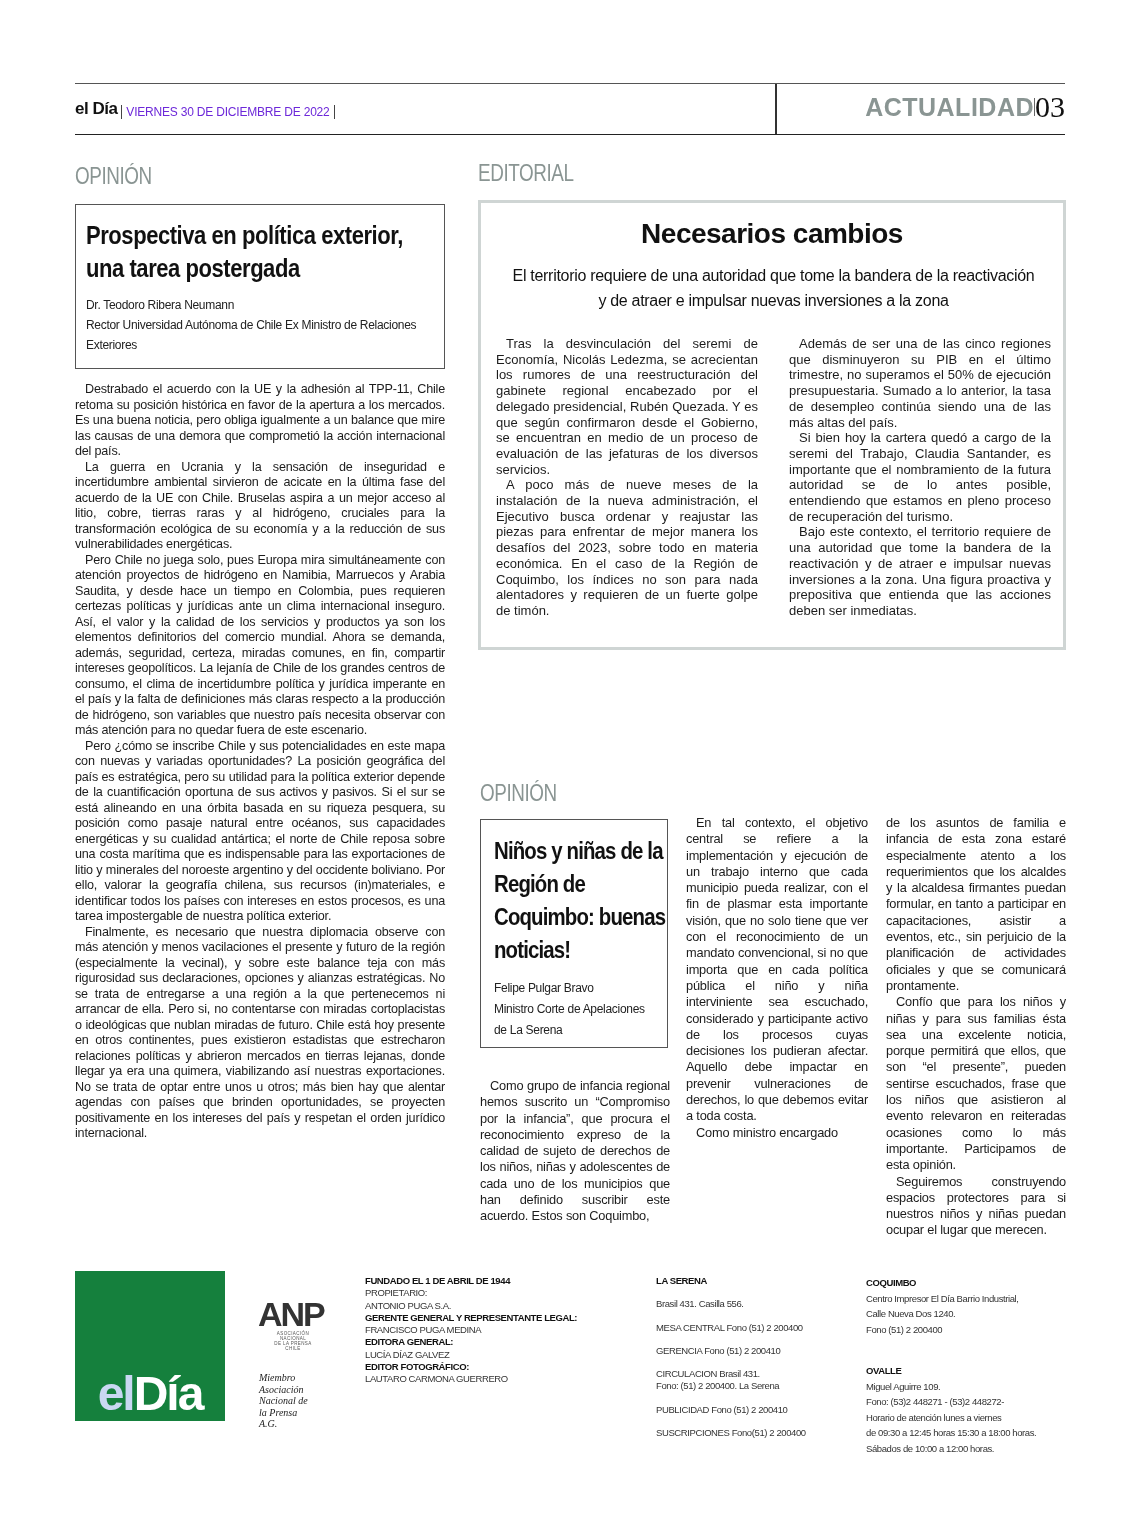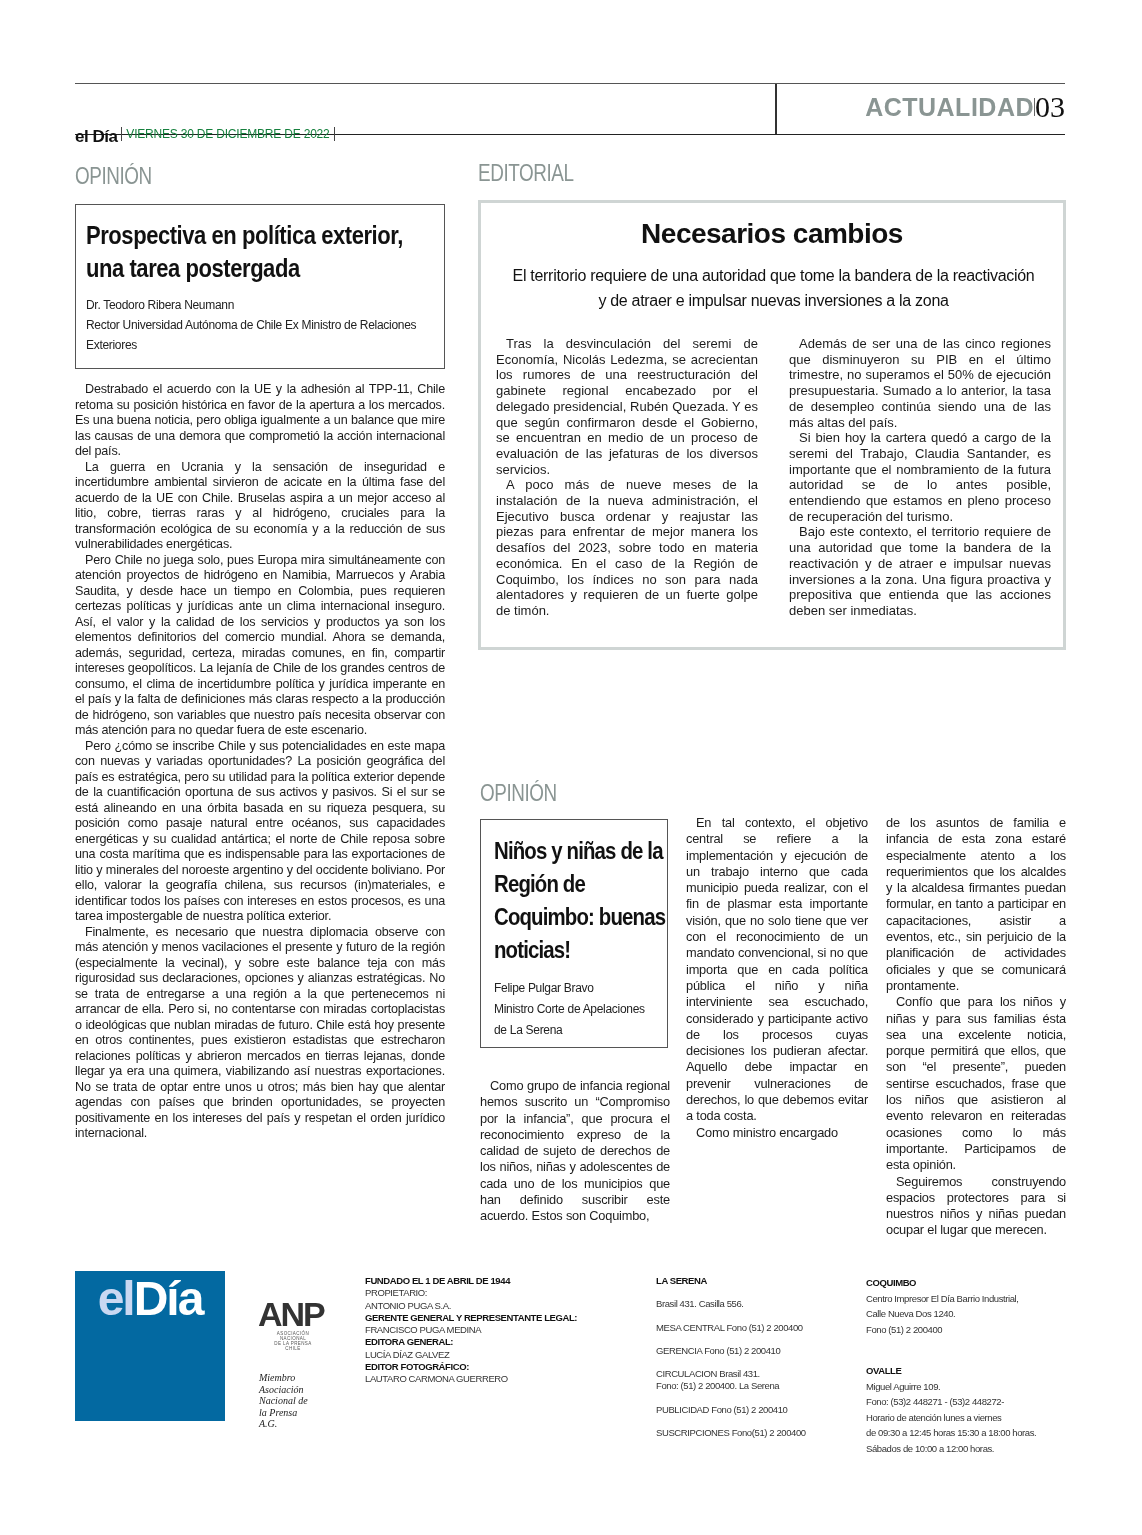--- a/index.html
+++ b/index.html
@@ -2,24 +2,24 @@
 <html><head>
 <meta charset="utf-8">
 <style>
   * { box-sizing: border-box; margin: 0; padding: 0; }
   html, body { width: 1142px; height: 1535px; background: #ffffff; }
   body { position: relative; font-family: "Liberation Sans", sans-serif; color: #1a1a1a; overflow: hidden; }
 
   
   .masthead { position: absolute; left: 75px; top: 83px; width: 990px; height: 52px;
     border-top: 1.5px solid #555; border-bottom: 1.5px solid #222; }
-  .mh-left { position: absolute; left: 0; top: 15px; display: flex; align-items: flex-start; gap: 4px; margin-top: 28px; }
+  .mh-left { position: absolute; left: 0; top: 15px; display: flex; align-items: flex-end; gap: 4px; }
   .mh-logo { font-family: "Liberation Sans", sans-serif; font-weight: 700; font-size: 17px; color: #111; letter-spacing: -0.5px; }
   .mh-sep { width: 1px; height: 14px; background: #444; }
-  .mh-date { font-family: "Liberation Sans Narrow", "Liberation Sans", sans-serif; font-size: 12px; color: #15803d; letter-spacing: -0.2px; }
+  .mh-date { font-family: "Liberation Sans Narrow", "Liberation Sans", sans-serif; font-size: 12px; color: #6d28d9; letter-spacing: -0.2px; }
   .mh-vline { position: absolute; left: 700px; top: 0; width: 1.5px; height: 50px; background: #333; }
   .mh-right { position: absolute; right: 0; top: 6px; display: flex; align-items: center; }
   .mh-section { font-weight: 700; font-size: 25px; color: #8a9593; letter-spacing: 0.5px; }
   .mh-pagesep { width: 1px; height: 18px; background: #666; }
   .mh-page { font-family: "Liberation Serif", serif; font-size: 30px; color: #111; }
 
   .section-label { position: absolute; font-family: "Liberation Sans", sans-serif; font-size: 23px; color: #8a9593; letter-spacing: -0.5px; transform: scaleX(0.82); transform-origin: left; }
 
   
   .op1-box { position: absolute; left: 75px; top: 204px; width: 370px; height: 165px; border: 1.5px solid #555; padding: 14px 10px; }
@@ -36,21 +36,21 @@
   .ed-col { position: absolute; top: 133px; width: 262px; font-size: 13px; line-height: 15.7px; text-align: justify; color: #1c1c1c; letter-spacing: 0px; }
   .ed-col p { text-indent: 10px; }
 
   
   .op2-box { position: absolute; left: 480px; top: 819px; width: 188px; height: 229px; border: 1.5px solid #555; padding: 14px 13px; }
   .op2-title { font-weight: 700; font-size: 24px; line-height: 33px; color: #111; letter-spacing: -1px; transform: scaleX(0.85); transform-origin: left; width: 220px; }
   .op2-author { margin-top: 12px; font-size: 12px; line-height: 21px; color: #222; letter-spacing: -0.3px; }
   .col-narrow { font-size: 12.8px; line-height: 16.3px; }
 
   
-  .ft-logo { position: absolute; left: 75px; top: 1271px; width: 150px; height: 150px; background: #0369a1; display: flex; align-items: flex-start; justify-content: center; }
+  .ft-logo { position: absolute; left: 75px; top: 1271px; width: 150px; height: 150px; background: #15803d; display: flex; align-items: flex-end; justify-content: center; }
   .ft-logo span { font-weight: 700; font-size: 48px; letter-spacing: -2px; }
   .ft-logo .el { color: #c9d8f2; }
   .ft-logo .dia { color: #ffffff; }
   .anp { position: absolute; left: 258px; top: 1297px; width: 70px; height: 58px; }
   .anp-letters { font-weight: 700; font-size: 34px; color: #333; letter-spacing: -2px; line-height: 34px; }
   .anp-sub { font-size: 4.5px; line-height: 5px; color: #555; letter-spacing: 0.4px; text-align: center; }
   .anp-member { position: absolute; left: 259px; top: 1372px; font-family: "Liberation Serif", serif; font-style: italic; font-size: 10px; line-height: 11.5px; color: #222; }
 
   .ft-col { position: absolute; top: 1275px; font-size: 9.5px; line-height: 12.3px; color: #333; letter-spacing: -0.4px; }
   .ft-col .h { font-weight: 700; color: #111; }

